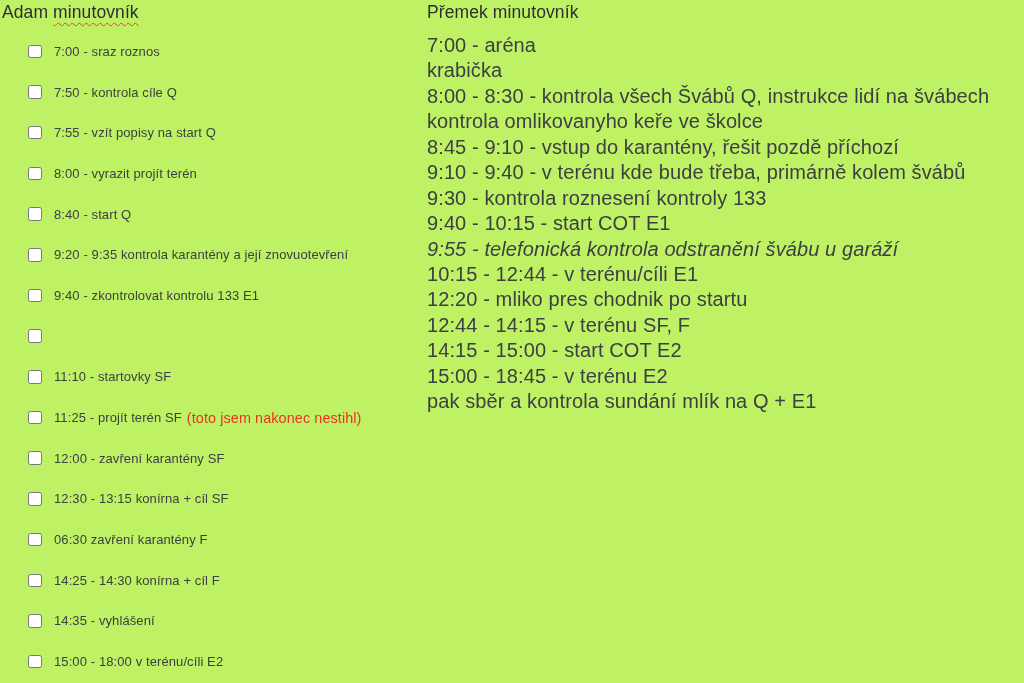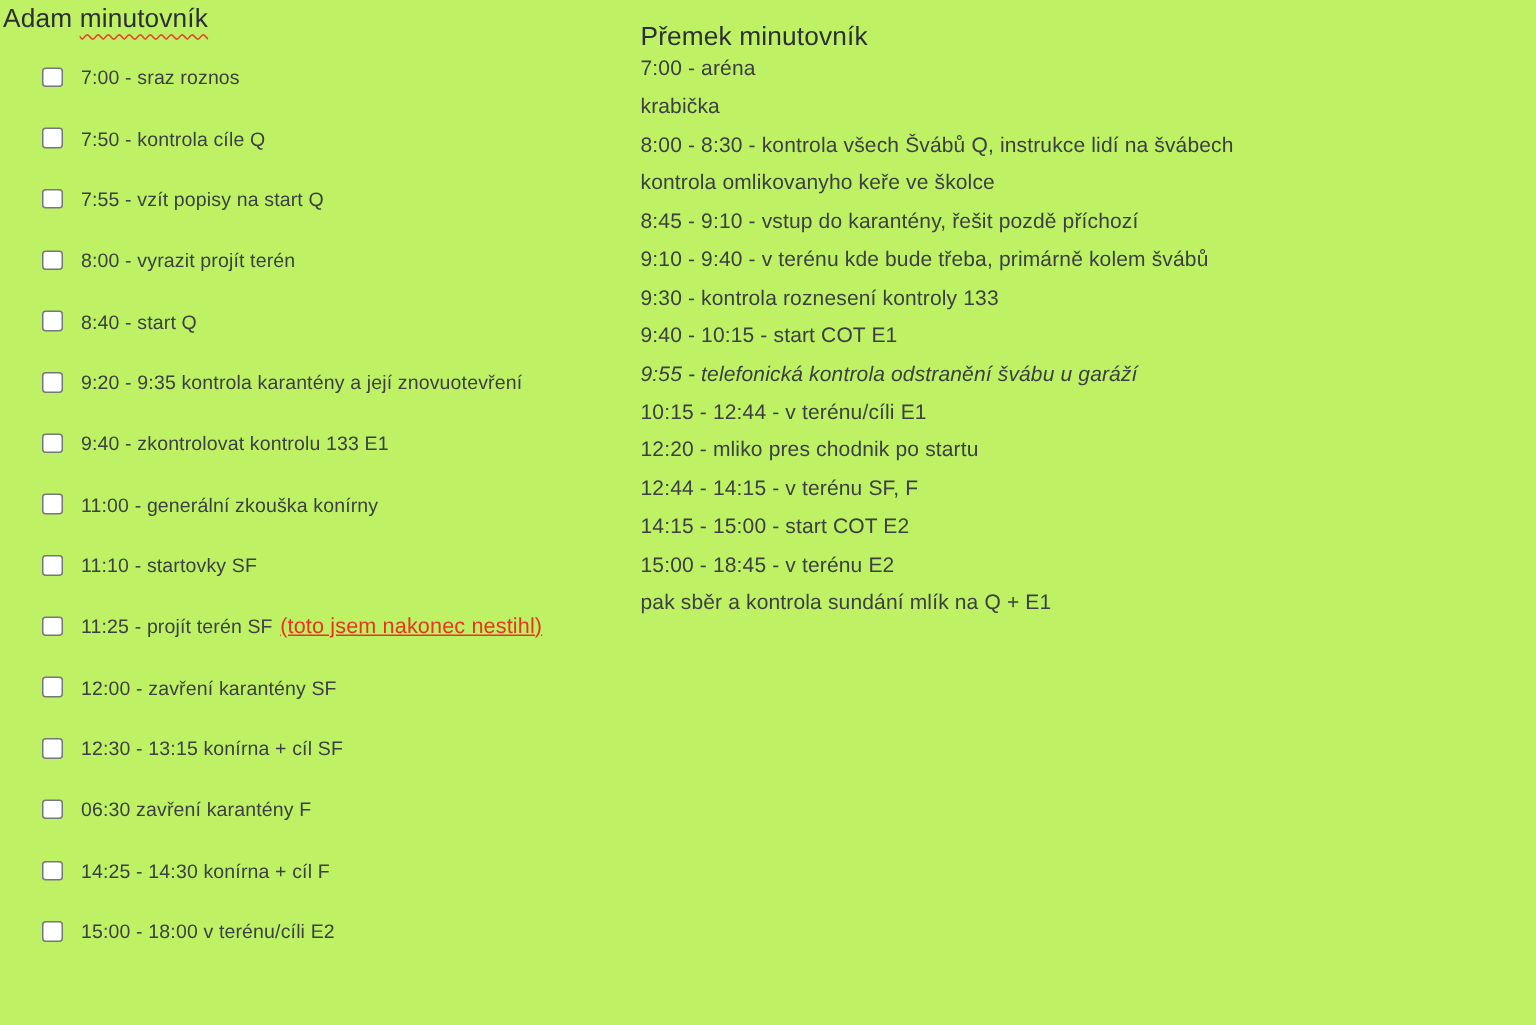--- a/index.html
+++ b/index.html
@@ -22,21 +22,21 @@
   .col-title {
     position: absolute;
     margin: 0;
     font-size: 17.5px;
     font-weight: 500;
     letter-spacing: 0.1px;
     color: #2c2f33;
     white-space: nowrap;
   }
   .left-title  { left: 2px;   top: 2px; }
-  .right-title { left: 427px; top: 14px; }
+  .right-title { left: 427px; top: 2px; }
   .squiggle {
     text-decoration-line: underline;
     text-decoration-style: wavy;
     text-decoration-color: #e8442e;
     text-decoration-thickness: 1px;
     text-underline-offset: 4px;
   }
   .checklist {
     position: absolute;
     left: 28px;
@@ -61,33 +61,32 @@
   }
   .check-label {
     font-size: 13px;
     letter-spacing: 0.1px;
   }
   .check-note {
     font-size: 14.4px;
     letter-spacing: 0.1px;
     margin-left: 5px;
     color: #ea3323;
-    text-decoration: underline;
   }
   .right-lines {
     position: absolute;
     left: 427px;
     top: 33px;
     width: 597px;
     overflow: hidden;
   }
   .right-line {
     height: 25.45px;
     line-height: 25.45px;
-    font-size: 14px;
+    font-size: 20px;
     letter-spacing: 0.1px;
     white-space: nowrap;
   }
   .italic { font-style: italic; }
 </style>
 </head>
 <body>
 
 <div class="canvas">
 
@@ -120,21 +119,20 @@
     <div class="check-row">
       <span class="checkbox"></span>
       <span class="check-label">9:20 - 9:35 kontrola karantény a její znovuotevření</span>
     </div>
     <div class="check-row">
       <span class="checkbox"></span>
       <span class="check-label">9:40 - zkontrolovat kontrolu 133 E1</span>
     </div>
     <div class="check-row">
       <span class="checkbox"></span>
-      <span class="check-label">11:00 - generální zkouška konírny</span>
     </div>
     <div class="check-row">
       <span class="checkbox"></span>
       <span class="check-label">11:10 - startovky SF</span>
     </div>
     <div class="check-row">
       <span class="checkbox"></span>
       <span class="check-label">11:25 - projít terén SF</span>
       <span class="check-note">(toto jsem nakonec nestihl)</span>
     </div>
@@ -146,20 +144,24 @@
       <span class="checkbox"></span>
       <span class="check-label">12:30 - 13:15 konírna + cíl SF</span>
     </div>
     <div class="check-row">
       <span class="checkbox"></span>
       <span class="check-label">06:30 zavření karantény F</span>
     </div>
     <div class="check-row">
       <span class="checkbox"></span>
       <span class="check-label">14:25 - 14:30 konírna + cíl F</span>
+    </div>
+    <div class="check-row">
+      <span class="checkbox"></span>
+      <span class="check-label">14:35 - vyhlášení</span>
     </div>
     <div class="check-row">
       <span class="checkbox"></span>
       <span class="check-label">15:00 - 18:00 v terénu/cíli E2</span>
     </div>
 
   </div>
 
   <div class="right-lines">
     <div class="right-line">7:00 - aréna</div>

